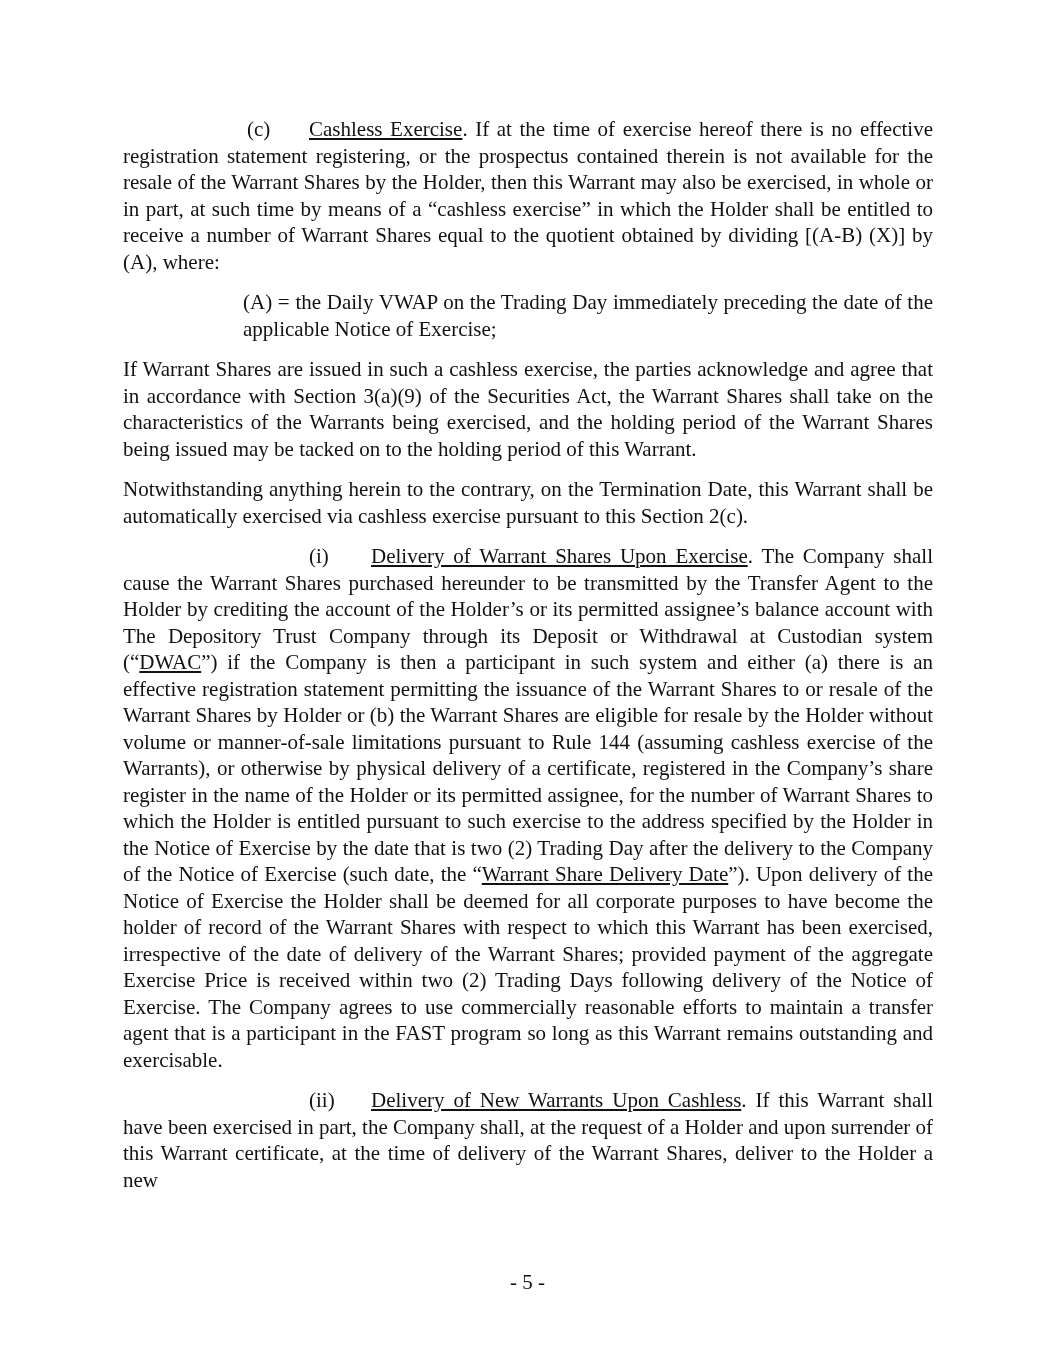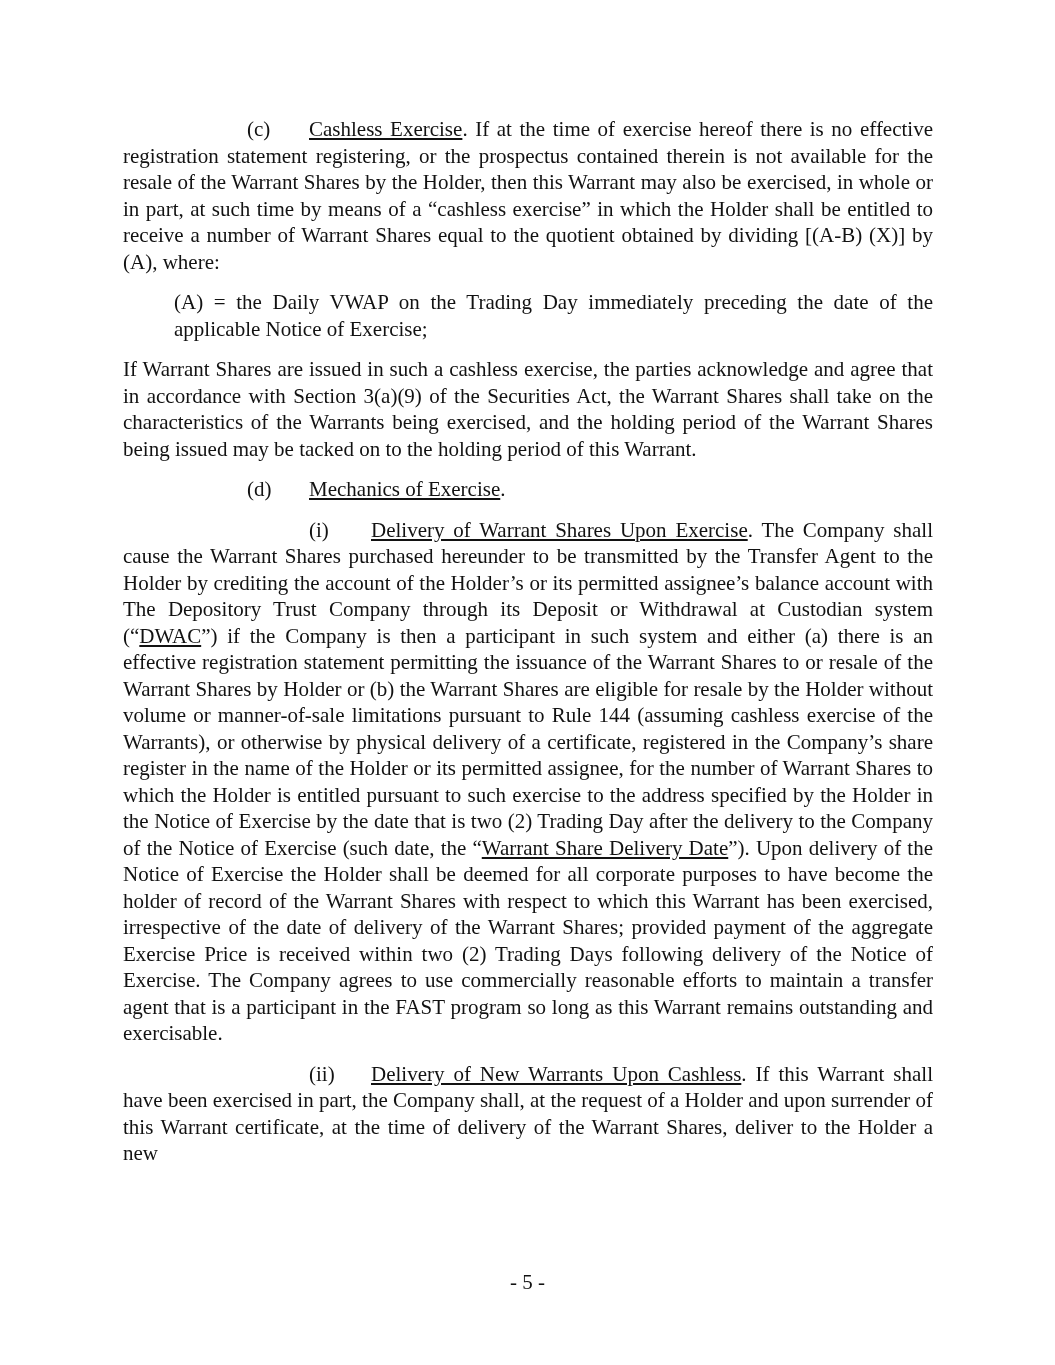--- a/index.html
+++ b/index.html
@@ -33,21 +33,21 @@
   
   .indent2 { text-indent: 186px; }
   
   .marker {
     display: inline-block;
     width: 62px;
     text-indent: 0;
   }
   
   .defs {
-    margin-left: 51px;
+    margin-left: 120px;
   }
   .u { text-decoration: underline; }
   .gap-before { margin-top: 4px; }
   .footer {
     position: absolute;
     left: 0;
     right: 0;
     top: 1270px;
     text-align: center;
     font-size: 21px;
@@ -60,22 +60,22 @@
   <div class="content">
 
     <p class="para indent1"><span class="marker">(c)</span><span class="u">Cashless Exercise</span><span>. If at the time of exercise hereof there is no effective registration statement registering, or the prospectus contained therein is not available for the resale of the Warrant Shares by the Holder, then this Warrant may also be exercised, in whole or in part, at such time by means of a “cashless exercise” in which the Holder shall be entitled to receive a number of Warrant Shares equal to the quotient obtained by dividing [(A-B) (X)] by (A), where:</span></p>
 
     <p class="para defs"><span>(A) = the Daily VWAP on the Trading Day immediately preceding the date of the applicable Notice of Exercise;</span></p>
 
 
 
     <p class="para"><span>If Warrant Shares are issued in such a cashless exercise, the parties acknowledge and agree that in accordance with Section 3(a)(9) of the Securities Act, the Warrant Shares shall take on the characteristics of the Warrants being exercised, and the holding period of the Warrant Shares being issued may be tacked on to the holding period of this Warrant.</span></p>
 
+    <p class="para"><span>Notwithstanding anything herein to the contrary, on the Termination Date, this Warrant shall be automatically exercised via cashless exercise pursuant to this Section 2(c).</span></p>
 
-    <p class="para indent1 gap-before"><span class="marker">(d)</span><span class="u">Mechanics of Exercise</span><span>.</span></p>
 
     <p class="para indent2 gap-before"><span class="marker">(i)</span><span class="u">Delivery of Warrant Shares Upon Exercise</span><span>. The Company shall cause the Warrant Shares purchased hereunder to be transmitted by the Transfer Agent to the Holder by crediting the account of the Holder’s or its permitted assignee’s balance account with The Depository Trust Company through its Deposit or Withdrawal at Custodian system (“</span><span class="u">DWAC</span><span>”) if the Company is then a participant in such system and either (a) there is an effective registration statement permitting the issuance of the Warrant Shares to or resale of the Warrant Shares by Holder or (b) the Warrant Shares are eligible for resale by the Holder without volume or manner-of-sale limitations pursuant to Rule 144 (assuming cashless exercise of the Warrants), or otherwise by physical delivery of a certificate, registered in the Company’s share register in the name of the Holder or its permitted assignee, for the number of Warrant Shares to which the Holder is entitled pursuant to such exercise to the address specified by the Holder in the Notice of Exercise by the date that is two (2) Trading Day after the delivery to the Company of the Notice of Exercise (such date, the “</span><span class="u">Warrant Share Delivery Date</span><span>”). Upon delivery of the Notice of Exercise the Holder shall be deemed for all corporate purposes to have become the holder of record of the Warrant Shares with respect to which this Warrant has been exercised, irrespective of the date of delivery of the Warrant Shares; provided payment of the aggregate Exercise Price is received within two (2) Trading Days following delivery of the Notice of Exercise. The Company agrees to use commercially reasonable efforts to maintain a transfer agent that is a participant in the FAST program so long as this Warrant remains outstanding and exercisable.</span></p>
 
     <p class="para indent2"><span class="marker">(ii)</span><span class="u">Delivery of New Warrants Upon Cashless</span><span>. If this Warrant shall have been exercised in part, the Company shall, at the request of a Holder and upon surrender of this Warrant certificate, at the time of delivery of the Warrant Shares, deliver to the Holder a new</span></p>
 
   </div>
 
   <div class="footer">- 5 -</div>
 </div>
 

